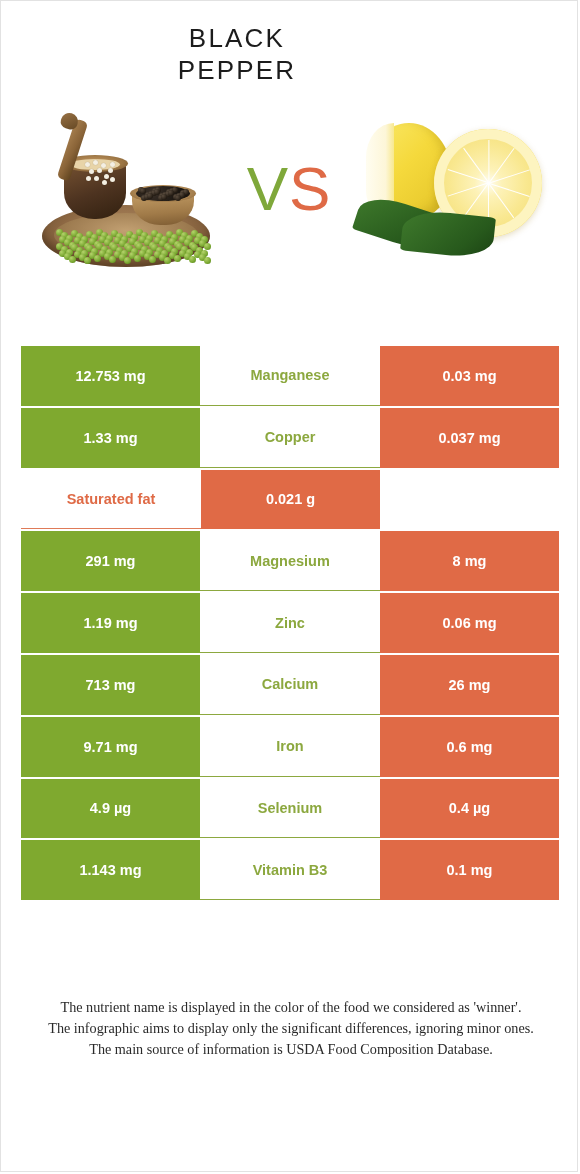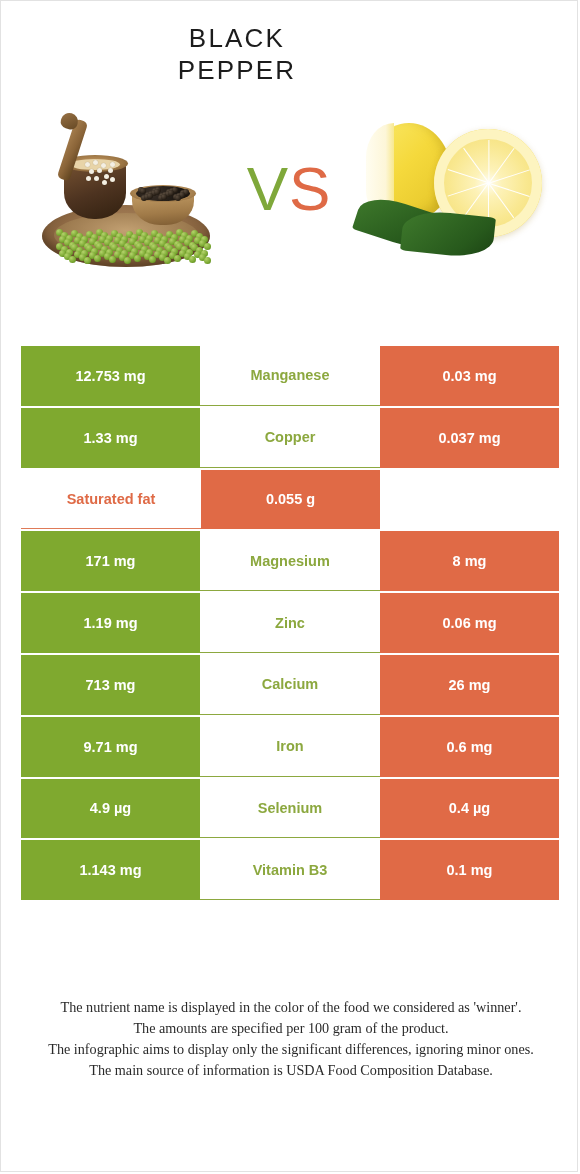--- a/index.html
+++ b/index.html
@@ -476,24 +476,24 @@
         <div class="cell cell-left">1.33 mg</div>
         <div class="cell cell-mid">
           <span class="label-green">Copper</span>
         </div>
         <div class="cell cell-right">0.037 mg</div>
       </div>
       <div class="row">
         <div class="cell cell-mid sep-red">
           <span class="label-red">Saturated fat</span>
         </div>
-        <div class="cell cell-right">0.055 g</div>
-      </div>
-      <div class="row">
-        <div class="cell cell-left">171 mg</div>
+        <div class="cell cell-right">0.021 g</div>
+      </div>
+      <div class="row">
+        <div class="cell cell-left">291 mg</div>
         <div class="cell cell-mid">
           <span class="label-green">Magnesium</span>
         </div>
         <div class="cell cell-right">8 mg</div>
       </div>
       <div class="row">
         <div class="cell cell-left">1.19 mg</div>
         <div class="cell cell-mid">
           <span class="label-green">Zinc</span>
         </div>
@@ -524,18 +524,17 @@
         <div class="cell cell-left">1.143 mg</div>
         <div class="cell cell-mid">
           <span class="label-green">Vitamin B3</span>
         </div>
         <div class="cell cell-right">0.1 mg</div>
       </div>
     </div>
 
   <div class="footer">
     <p>The nutrient name is displayed in the color of the food we considered as 'winner'.</p>
-    <p>The amounts are specified per 100 gram of the product.</p>
     <p>The infographic aims to display only the significant differences, ignoring minor ones.</p>
     <p>The main source of information is USDA Food Composition Database.</p>
   </div>
 
 </div>
 
 </body></html>

